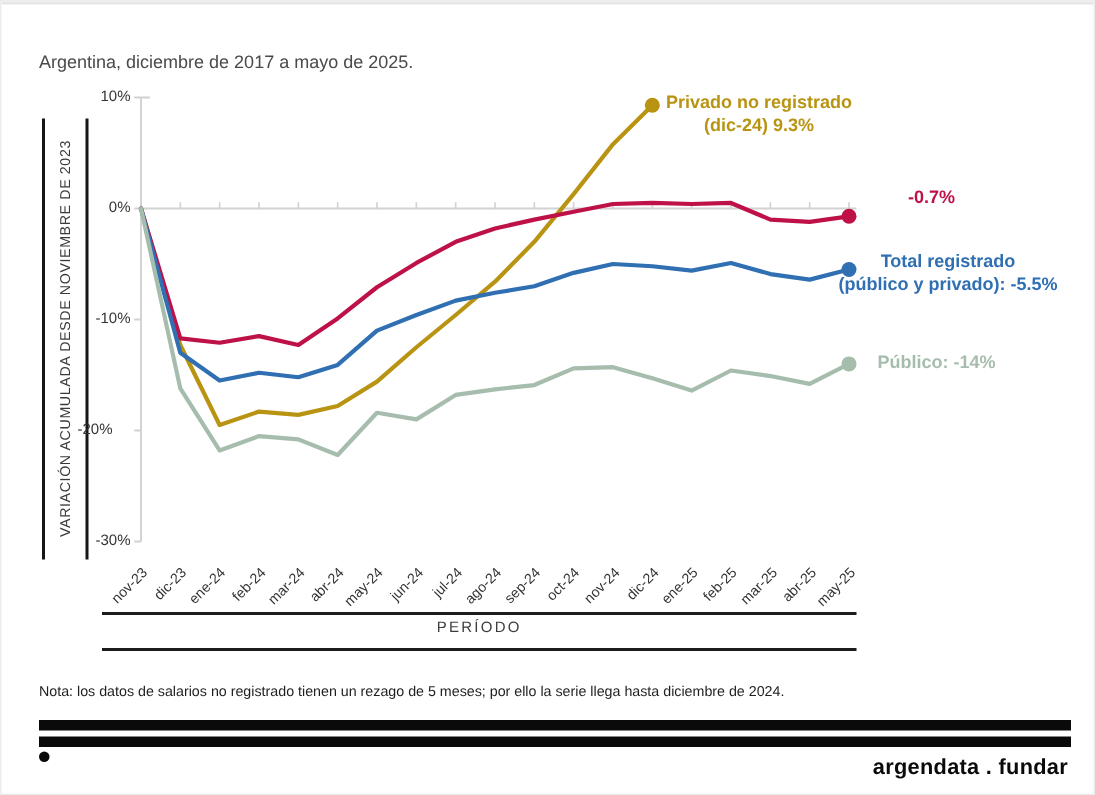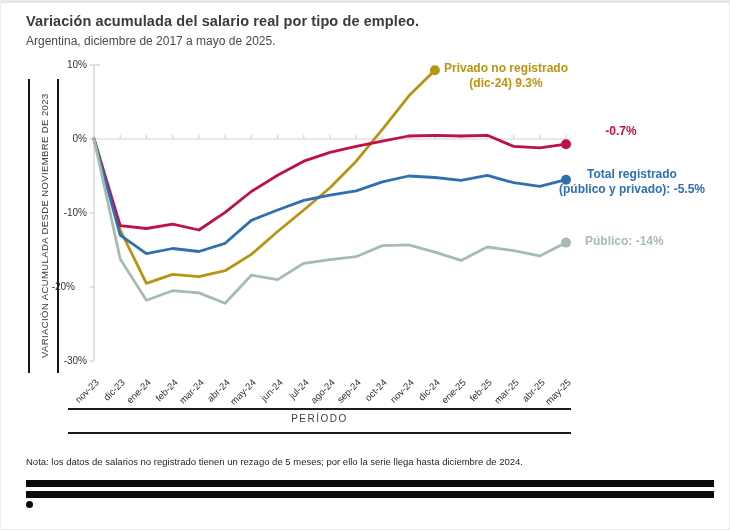--- a/index.html
+++ b/index.html
@@ -26,21 +26,20 @@
   .bar{position:absolute;left:25px;width:688px;height:7px;background:#0a0a0a;}
   .dot{position:absolute;left:25px;top:500px;width:7px;height:7px;border-radius:50%;background:#0a0a0a;}
   .brand{position:absolute;right:17px;top:503px;font-size:14.5px;font-weight:600;color:#0a0a0a;letter-spacing:.2px;}
 </style>
 </head>
 <body>
 
 <div class="page">
   <div class="topEdge"></div>
 
-  <div class="title">Variación acumulada del salario real por tipo de empleo.</div>
   <div class="subtitle">Argentina, diciembre de 2017 a mayo de 2025.</div>
 
   <div class="yAxisRule" style="left:27px;top:78px;height:294px;"></div>
   <div class="yAxisTitle">VARIACIÓN ACUMULADA DESDE NOVIEMBRE DE 2023</div>
   <div class="yAxisRule" style="left:56px;top:78px;height:294px;"></div>
 
   <svg id="plot" width="730" height="530" viewBox="0 0 730 530">
       <line x1="93" y1="64" x2="93" y2="360" stroke="#d2d2d2" stroke-width="1.3"></line>
       <line x1="93" y1="64" x2="99" y2="64" stroke="#d2d2d2" stroke-width="1.3"></line>
       <line x1="88.5" y1="64" x2="93" y2="64" stroke="#d2d2d2" stroke-width="1.3"></line>
@@ -125,13 +124,14 @@
 
   <div class="periodoRule" style="top:407px;"></div>
   <div class="periodoLabel">PERÍODO</div>
   <div class="periodoRule" style="top:431px;"></div>
 
   <div class="note" style="top:455px;">Nota: los datos de salarios no registrado tienen un rezago de 5 meses; por ello la serie llega hasta diciembre de 2024.</div>
 
   <div class="bar" style="top:479px;"></div>
   <div class="bar" style="top:490px;"></div>
   <div class="dot"></div>
+  <div class="brand">argendata . fundar</div>
 </div>
 
 </body></html>

